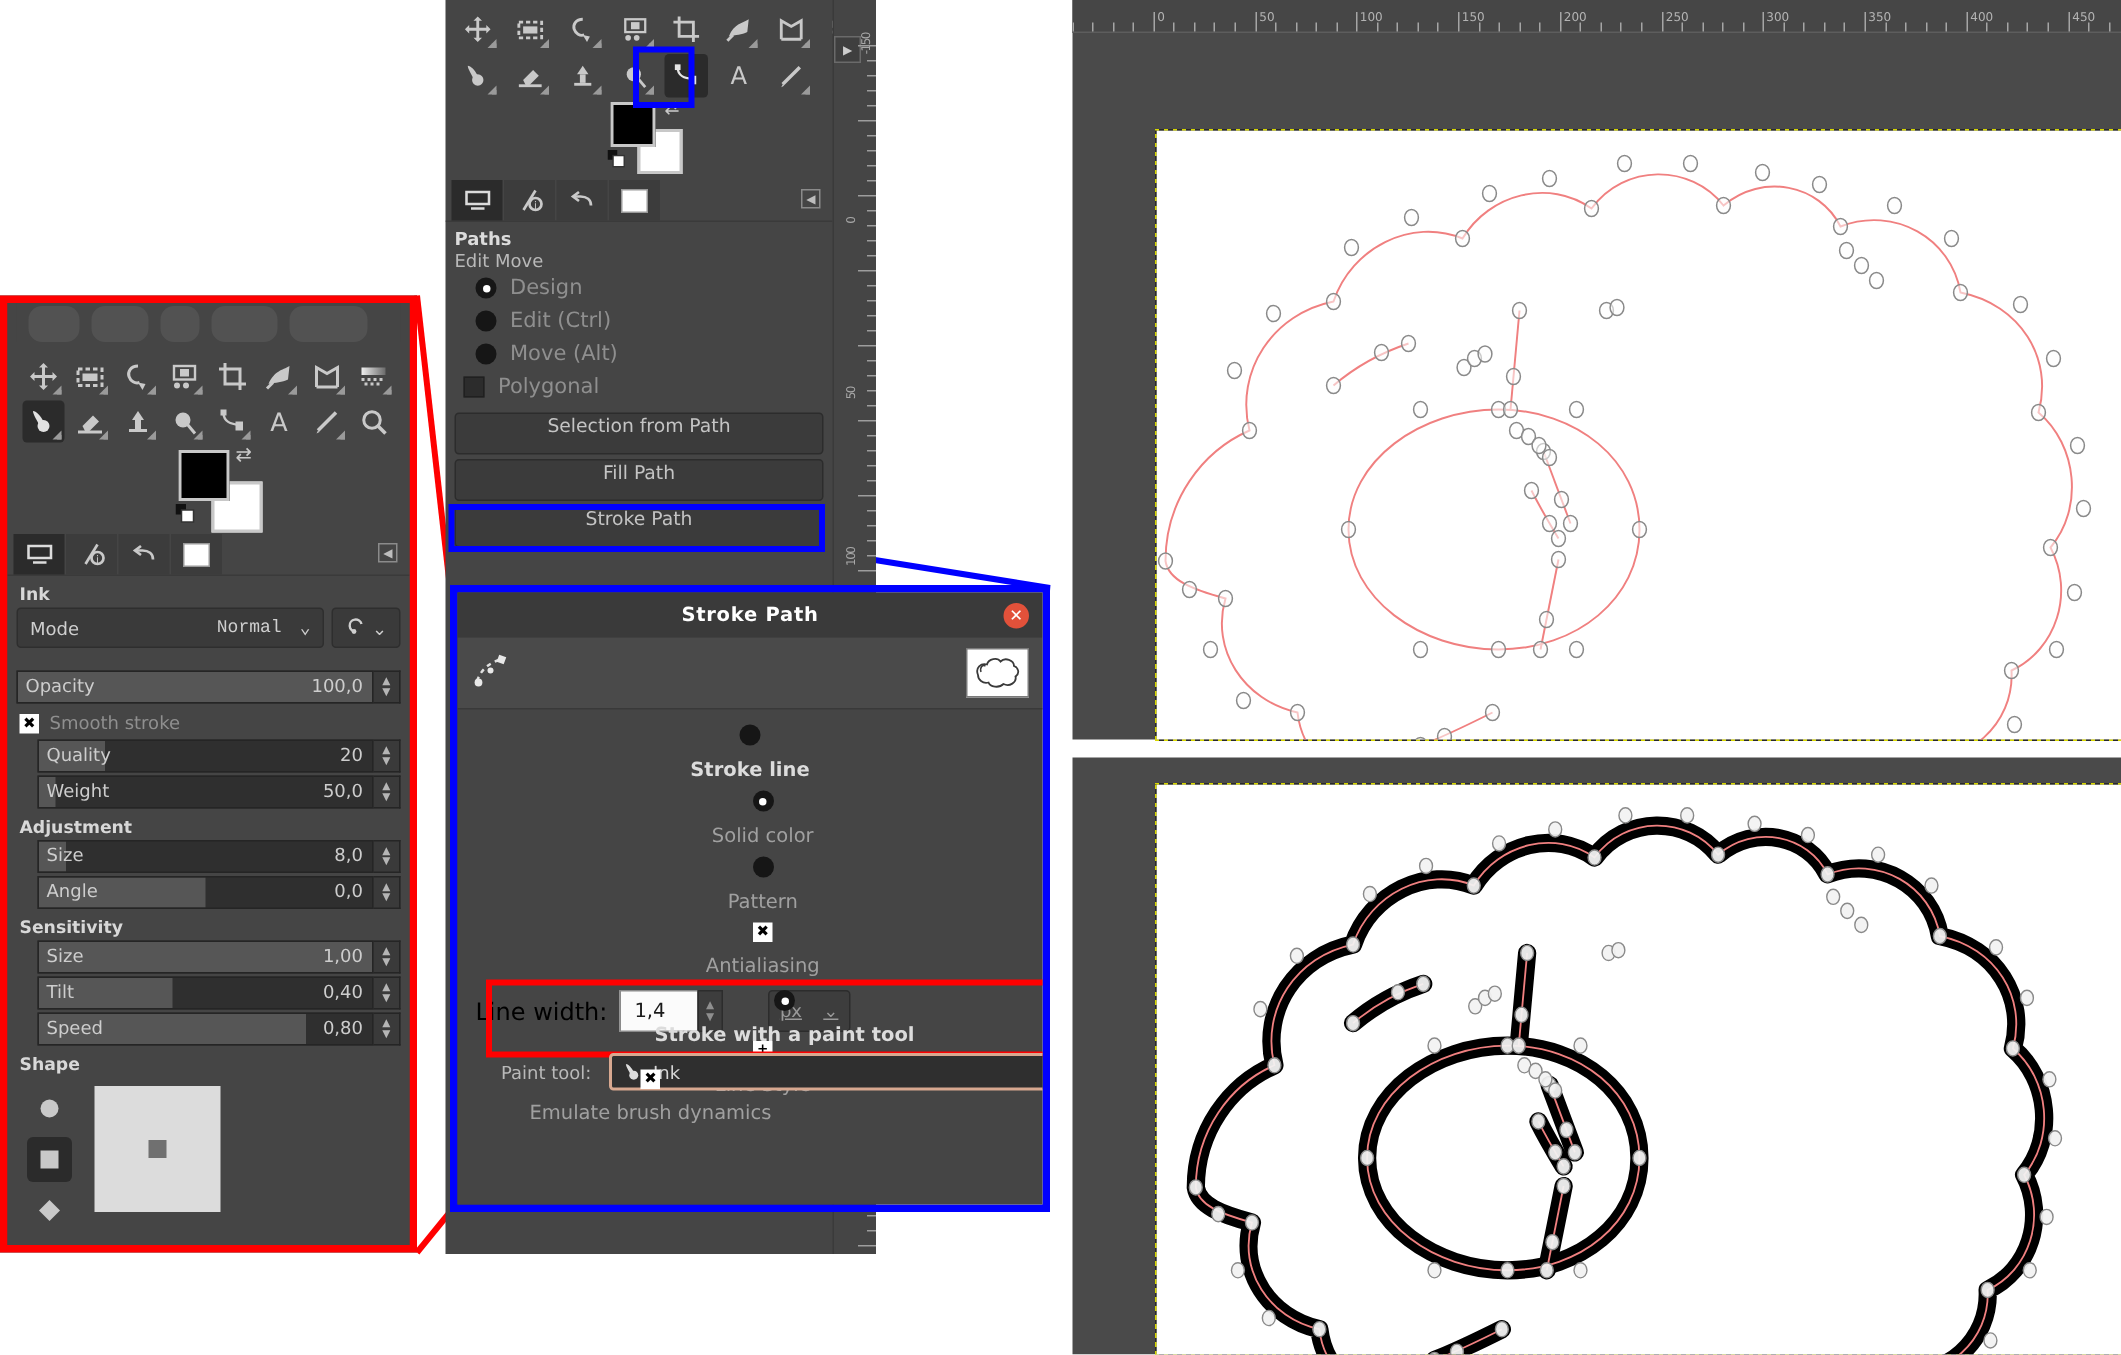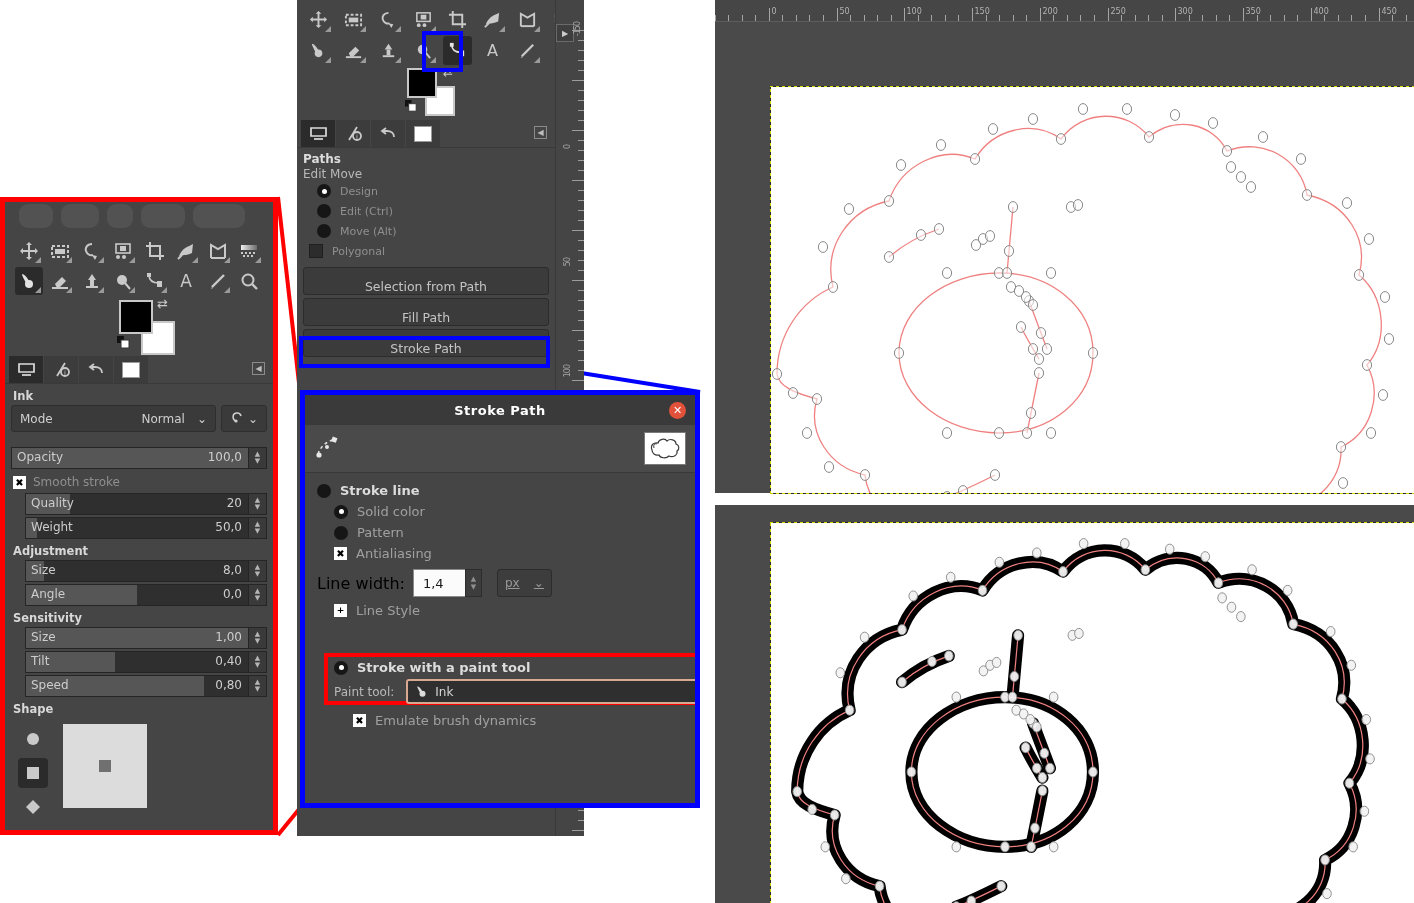--- a/index.html
+++ b/index.html
@@ -97,26 +97,26 @@
         background:#000; border:2px solid #c8c8c8; }
   .mbg{ position:absolute; left:128px; top:20px; width:30px; height:30px;
         background:#fff; border:2px solid #c8c8c8; }
   .mswap{ position:absolute; left:146px; top:-1px; color:#c9c9c9; font-size:12px; }
   .mreset{ position:absolute; left:108px; top:34px; width:13px; height:13px; }
 
   .radio{ width:14px; height:14px; border-radius:50%; background:#161616;
           display:inline-flex; align-items:center; justify-content:center; flex:none; }
   .radio.on::after{ content:""; width:5px; height:5px; border-radius:50%; background:#fff; }
   .radiorow{ display:flex; align-items:center; gap:9px; padding:3px 0 3px 14px; }
-  .radiorow .t{ font-size:11px; color:#8f8f8f; }
+  .radiorow .t{ font-size:14px; color:#8f8f8f; }
 
   .sqchk{ width:14px; height:14px; background:#2c2c2c; border:1px solid #202020; flex:none; }
 
   .pbtn{ height:28px; background:#3b3b3b; border:1px solid #2c2c2c; border-radius:3px;
-         display:flex; align-items:flex-end; justify-content:center; color:#c4c4c4;
+         display:flex; align-items:flex-start; justify-content:center; color:#c4c4c4;
          font-size:12.5px; margin:3px 6px; }
 
   
   #midRuler{ position:absolute; left:258px; top:0; width:29px; height:836px;
              background:#454545; border-left:1px solid #3a3a3a; overflow:hidden; }
   .vnum{ position:absolute; right:12px; font-size:8px; color:#a8a8a8;
          writing-mode:vertical-rl; transform:rotate(180deg); letter-spacing:-1px; }
 
   .canvcorner{ position:absolute; left:258px; top:24px; width:18px; height:18px;
                background:#3f3f3f; border:1px solid #6a6a6a; display:flex;
@@ -132,35 +132,35 @@
   #dlgClose{ position:absolute; right:9px; top:7px; width:17px; height:17px;
              border-radius:50%; background:#e2513a; color:#fff; font-size:11px;
              display:flex; align-items:center; justify-content:center; font-weight:bold; }
   #dlgHead{ display:flex; align-items:center; gap:9px; padding:7px 9px;
             background:#4a4a4a; border-bottom:1px solid #393939; }
   #dlgHead .h1{ color:#e9e9e9; font-size:17px; font-weight:bold; line-height:1.1; }
   #dlgHead .h2{ color:#b4b4b4; font-size:11px; margin-top:2px; }
   #dlgThumb{ margin-left:auto; width:42px; height:33px; background:#fff;
              border:1px solid #7a7a7a; display:flex; align-items:center; justify-content:center;}
   #dlgBody{ padding:10px 12px 0 12px; }
-  .dr{ display:flex; align-items:center; gap:9px; margin-bottom:6px; }
+  .dr{ display:flex; align-items:center; gap:9px; margin-bottom:6px;flex-direction:column; }
   .dr .strong{ font-size:13px; font-weight:bold; color:#dcdcdc; }
   .dr .gt{ font-size:13px; color:#a0a0a0; }
   .sub{ margin-left:17px; }
   .expander{ width:13px; height:13px; background:#fff; color:#000; font-size:9px;
              line-height:13px; text-align:center; font-weight:bold; }
   .lw{ display:flex; align-items:center; gap:8px; margin:8px 0 6px 0; }
   .lwfield{ width:52px; height:28px; background:#fbfbfb; color:#1a1a1a; font-size:13px;
             display:flex; align-items:center; padding-left:9px; border:1px solid #8a8a8a;
             border-right:none; }
   .lwspin{ width:17px; height:28px; background:#3d3d3d; border:1px solid #2c2c2c;
            display:flex; flex-direction:column; align-items:center;
            justify-content:center; color:#8f8f8f; font-size:7px; line-height:8px; }
   .lwunit{ width:55px; height:28px; background:#3d3d3d; border:1px solid #2c2c2c;
-           border-radius:3px; margin-left:7px; display:flex; align-items:center;
+           border-radius:3px; margin-left:22px; display:flex; align-items:center;
            justify-content:space-between; padding:0 7px; color:#9a9a9a; font-size:12px;text-decoration:underline; }
 
   #redPT{ position:absolute; left:19px; top:258px; width:398px; height:52px;
           border:4px solid #ff0000; }
   #ptInner{ position:absolute; inset:0; padding:3px 6px 0 6px; }
   .ptsel{ display:flex; align-items:center; gap:12px; }
   .ptcombo{ flex:1; height:25px; background:#2f2f2f; border:2px solid #d8a890;
             border-radius:3px; display:flex; align-items:center; padding:0 7px;
             color:#d6d6d6; font-size:12px; gap:5px; }
   .ptcombo .chev{ margin-left:auto; }
@@ -388,21 +388,21 @@
           </div>
     <div class="tabarrow">◀</div>
   </div>
 
   <div class="opts">
     <div class="optlabel">Ink</div>
 
     <div class="modebar">
       <div class="combo">
         <span>Mode</span>
-        <span style="display:flex;gap:6px;">
+        <span style="display:flex;gap:6px;font-family:Liberation Mono, monospace;">
           <span>Normal</span>
           <span class="chev">⌄</span>
         </span>
       </div>
       <div class="dynbtn">
         <svg width="15" height="15" viewBox="0 0 15 15" fill="none" stroke="#cfcfcf" stroke-width="1.6">
                 <path d="M11 5a4 4 0 10-4 5"></path>
                 <circle cx="6" cy="10" r="1.6" fill="#cfcfcf" stroke="none"></circle>
               </svg>
         <span>⌄</span>

